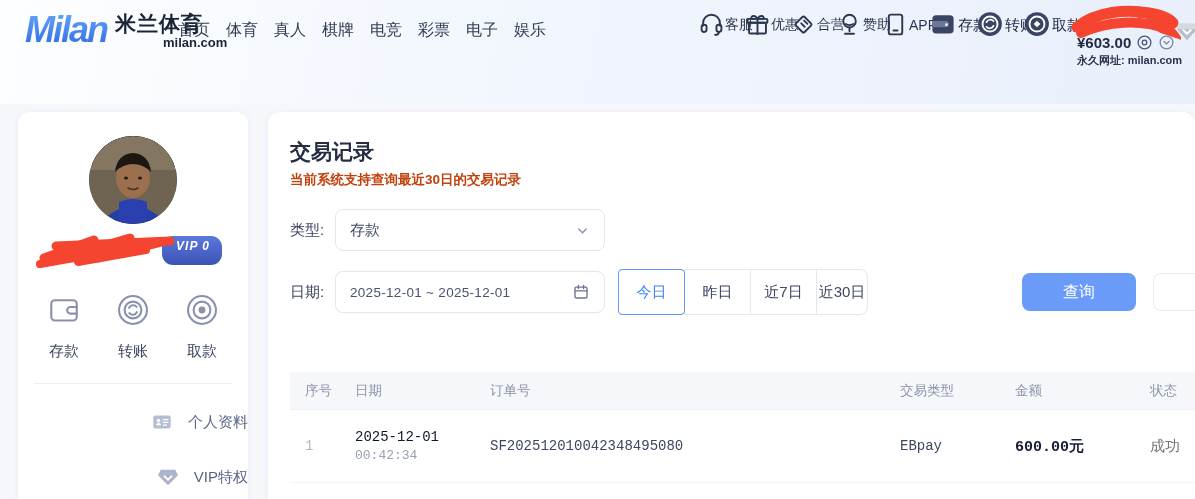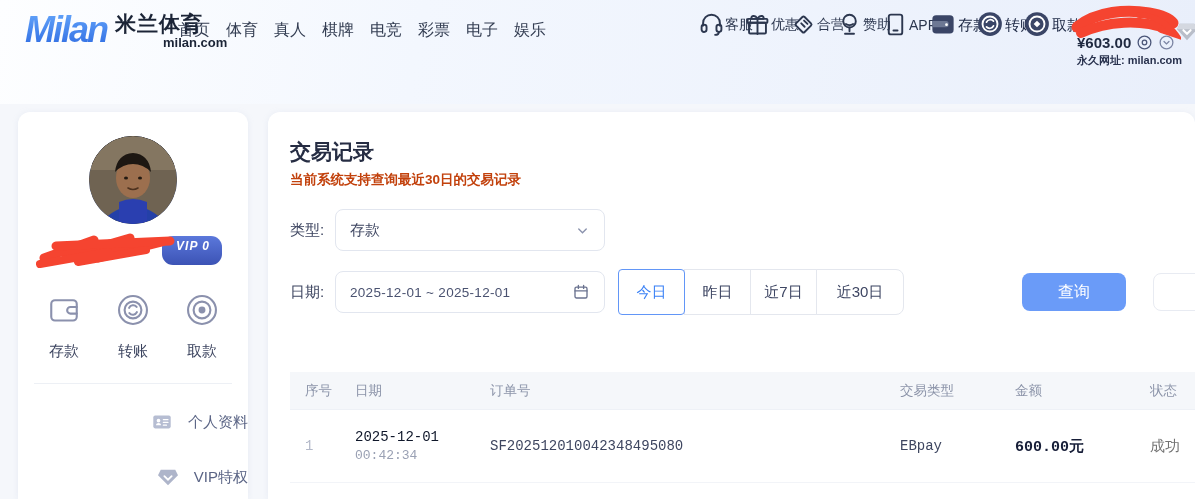--- a/index.html
+++ b/index.html
@@ -74,24 +74,24 @@
   .select-box { justify-content:space-between; }
   .select-value { font-size:15px; color:#3d4560; }
   .date-box { margin-right:13px; }
   .date-value { font-size:13.5px; color:#4a5270; flex:1; letter-spacing:0.3px; }
 
   .range-group { display:flex; height:46px; }
   .range-btn { width:67px; border:1px solid #e4e7ee; background:#fff; font-size:15px;
     color:#3e4663; display:flex; align-items:center; justify-content:center;
     margin-left:-1px; cursor:pointer; white-space:nowrap;
     font-family:"Liberation Sans","DejaVu Sans",sans-serif; }
-  .range-btn:last-child { border-radius:0 8px 8px 0; width:88px; }
+  .range-btn:last-child { border-radius:0 8px 8px 0; width:52px; }
   .range-btn.active { border:1px solid #6296f7; color:#3b82f6; border-radius:4px; z-index:1; margin-left:0; }
 
-  .query-btn { position:absolute; left:732px; top:4px; width:104px; height:38px;
+  .query-btn { position:absolute; left:732px; top:4px; width:114px; height:38px;
     background:#6a9bf8; border:none; border-radius:8px; color:#fff; font-size:16px;
     cursor:pointer; font-family:"Liberation Sans","DejaVu Sans",sans-serif; }
   .partial-btn { position:absolute; left:863px; top:4px; width:64px; height:38px;
     background:#fff; border:1px solid #e8ebf2; border-radius:8px; cursor:pointer; }
 
   
   .tx-table { margin-top:57px;font-family:Liberation Mono, monospace; }
   .thead, .trow { display:grid; grid-template-columns:50px 135px 410px 115px 135px auto;
     padding-left:15px; align-items:center; }
   .thead { height:38px; background:#f5f7fa; border-bottom:1px solid #eef1f6; }

